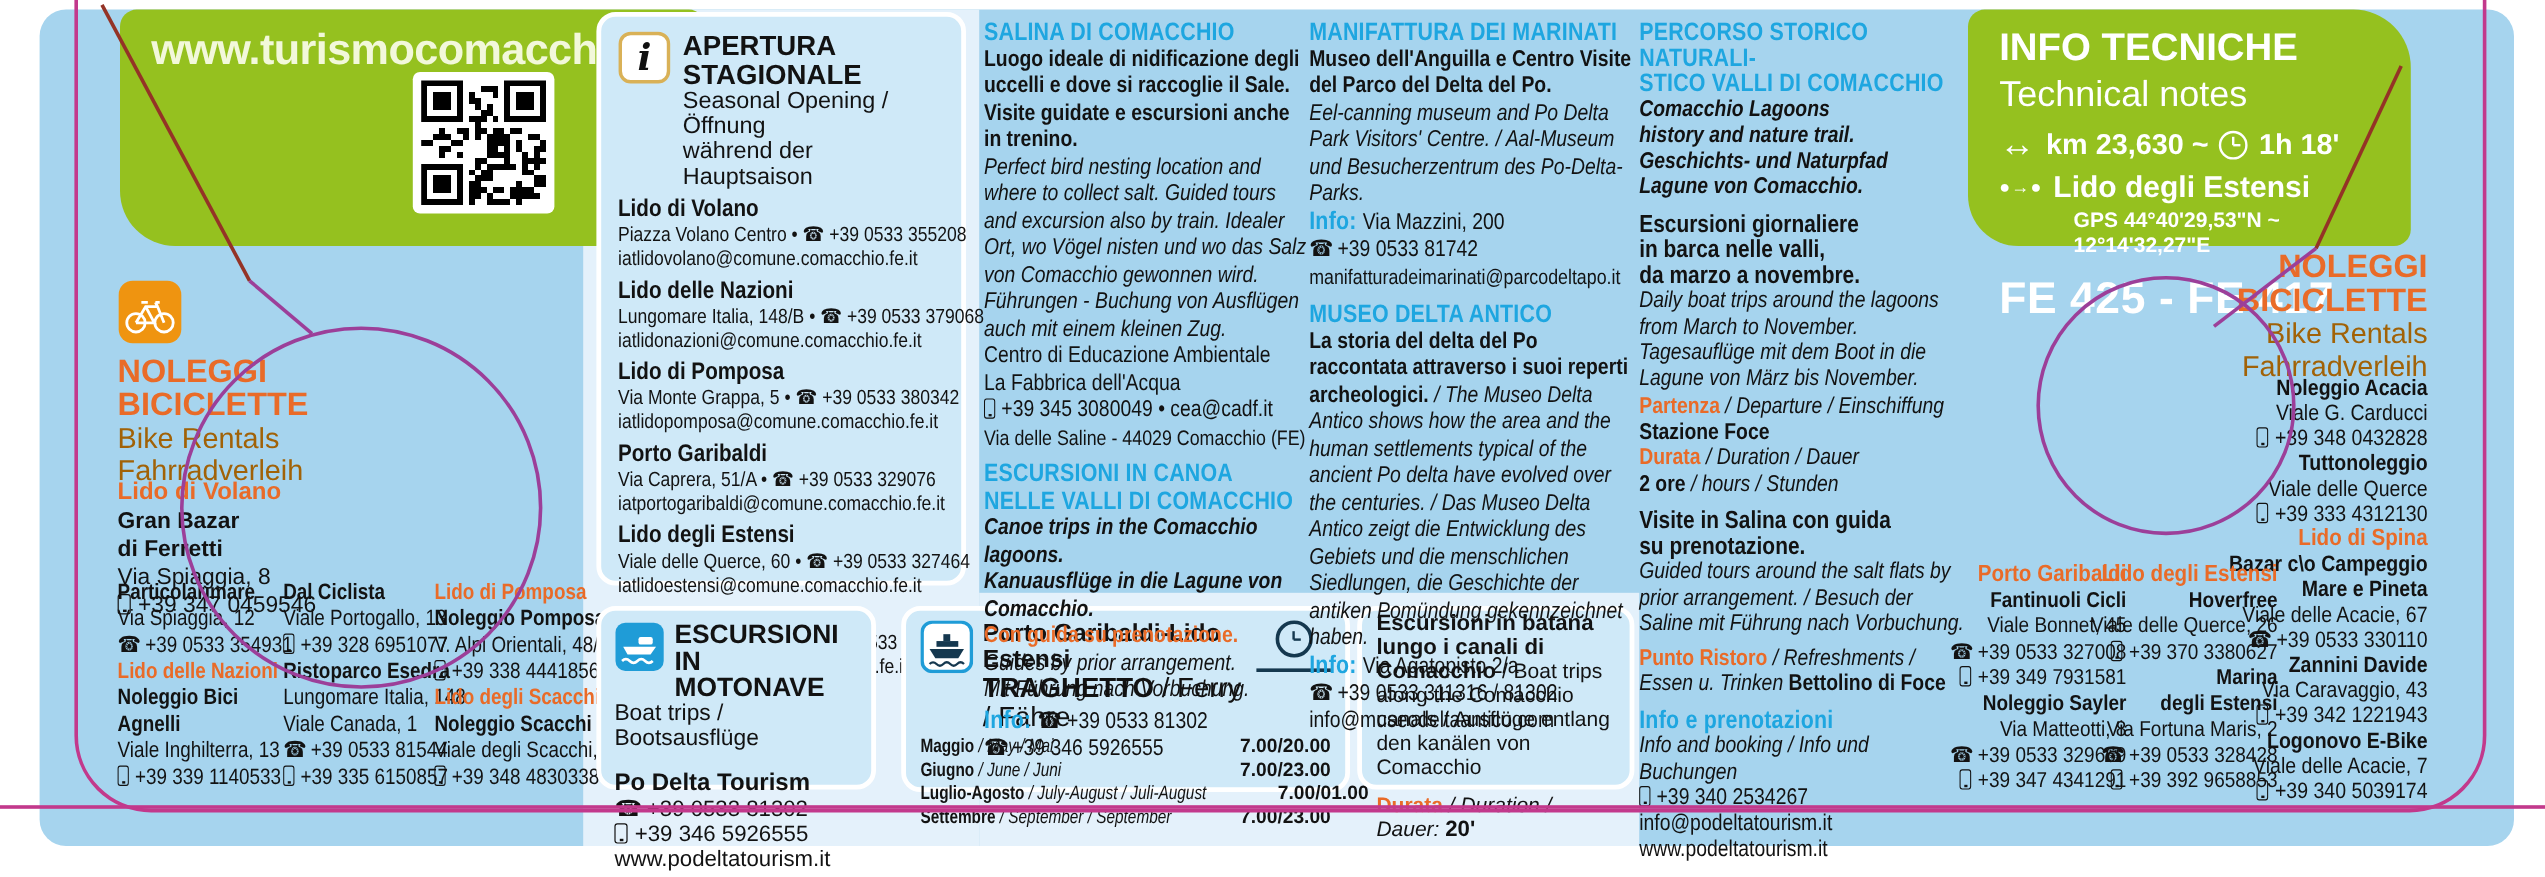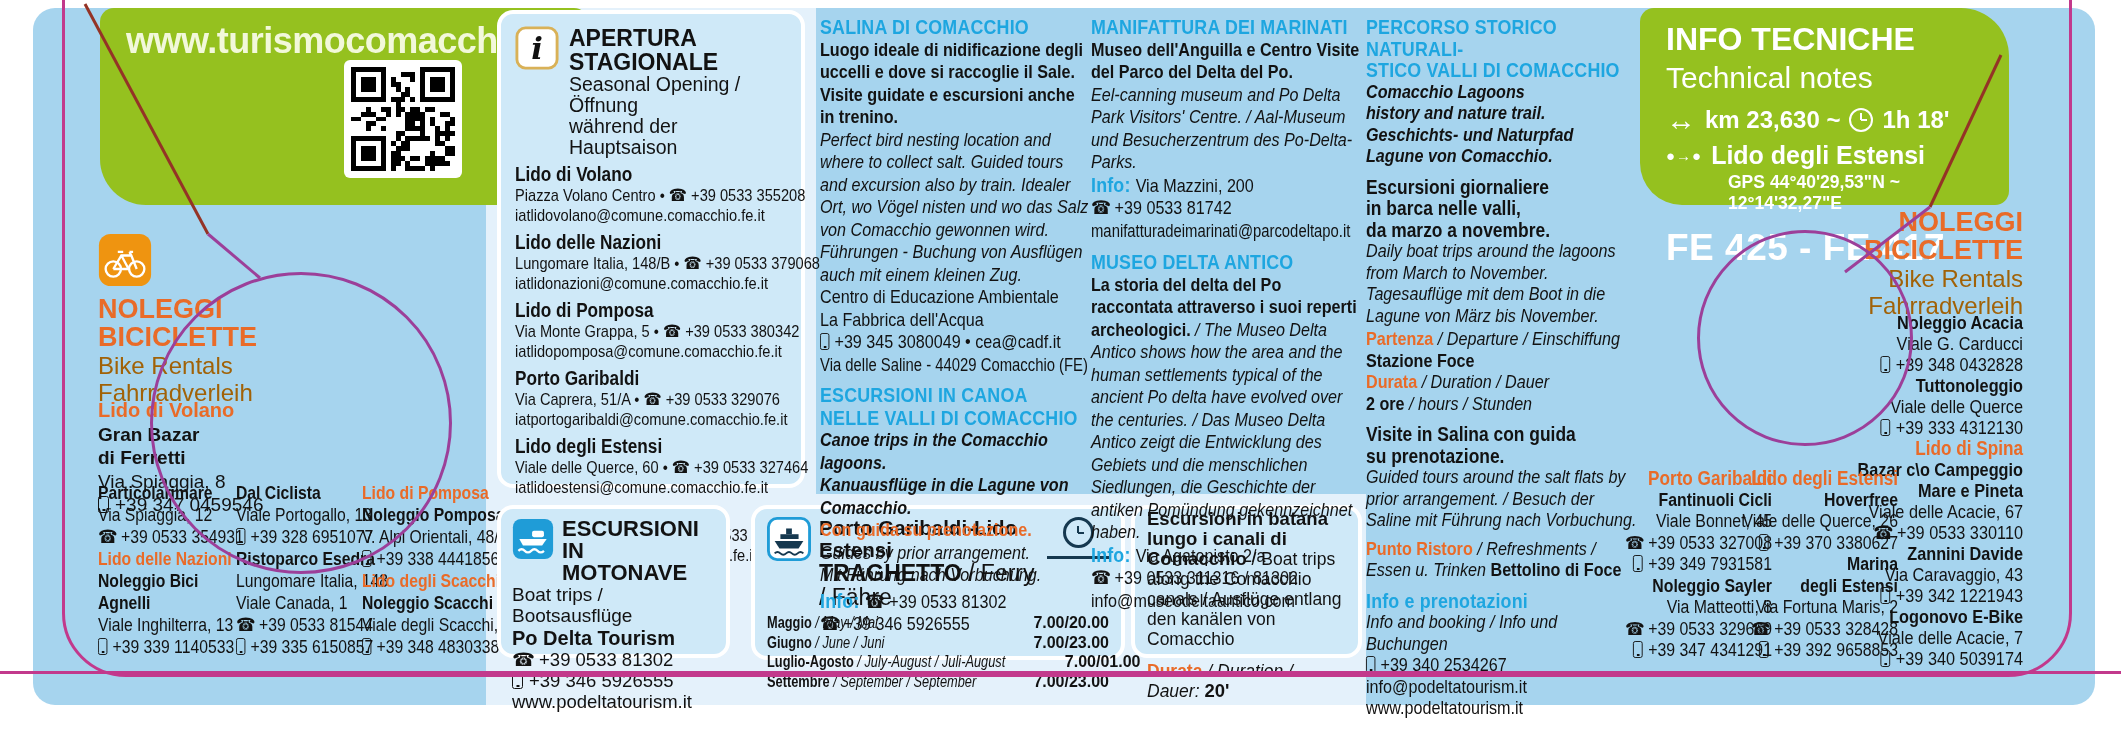--- a/index.html
+++ b/index.html
@@ -74,21 +74,21 @@
   .lb-c1{left:98px;width:160px}.lb-c2{left:236px;width:150px}.lb-c3{left:362px;width:150px}
   
   .box{background:#cfe9f8;border:4px solid #fff;border-radius:16px;z-index:6;box-sizing:border-box}
   .ap-box{left:497px;top:10px;width:308px;height:478px;padding:12px 14px}
   .bx-head{display:flex;gap:10px;align-items:flex-start}
   .bx-title{font-size:23px;line-height:24px;font-weight:800}
   .bx-sub{font-size:19.5px;line-height:21px}
   .ap-lines{font-size:17px;line-height:20px;margin-top:2px}
   .ap-lines .name{font-size:20px;line-height:23px}
   .mo-box{left:497px;top:505px;width:233px;height:153px;padding:9px 11px}
-  .mo-lines{font-size:18.5px;line-height:21px;margin-top:2px}
+  .mo-lines{font-size:18.5px;line-height:21px;margin-top:16px}
   .mo-lines .b{font-size:20px}
   .tr-box{left:751px;top:505px;width:374px;height:155px;padding:8px 12px}
   .tr-rows{font-size:16px;line-height:19.5px;margin-top:4px}
   .row{display:flex;justify-content:space-between;align-items:flex-end}
   .rlab{display:inline-block;transform:scaleX(.8);transform-origin:left center;white-space:nowrap}
   .time{font-weight:700;white-space:nowrap}
   .tr-clockcol{margin-left:auto;text-align:center}
   .tr-rule{width:62px;height:3px;background:#15384f;margin-top:4px}
   .ba-box{left:1131px;top:505px;width:231px;height:153px;padding:0 12px}
   .ba-lines{font-size:17.5px;line-height:20px}

